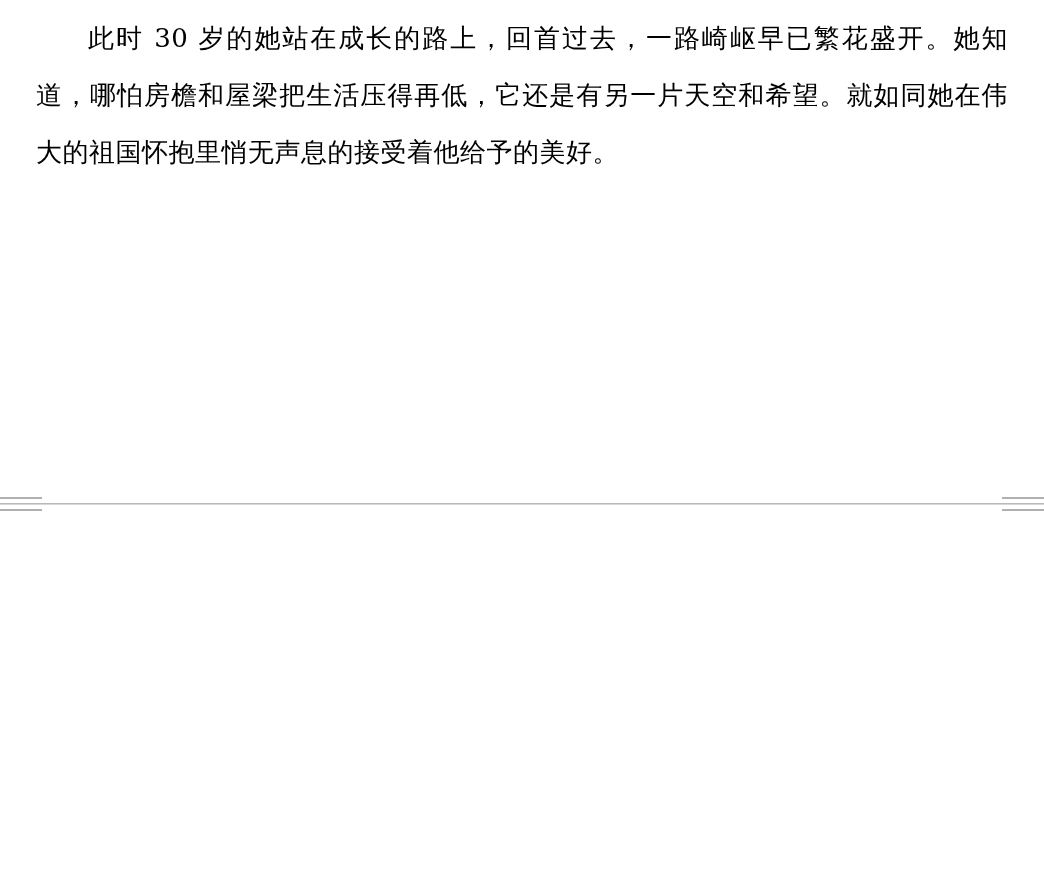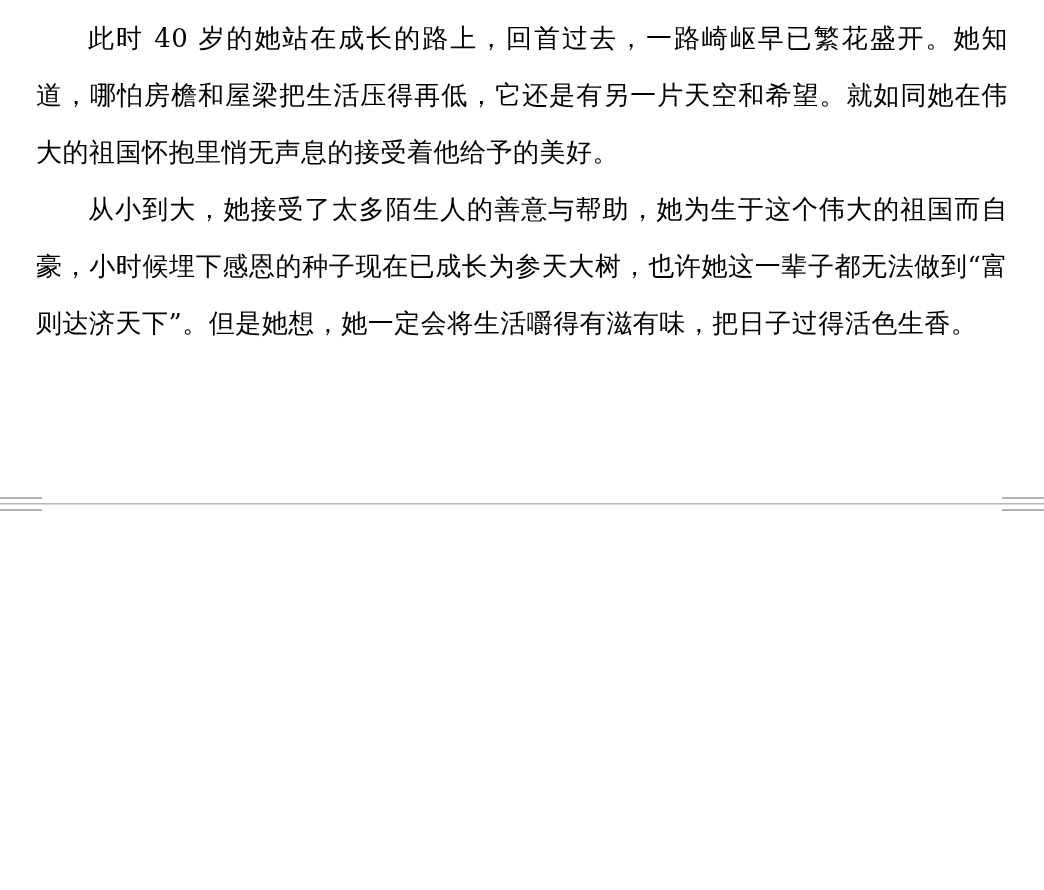--- a/index.html
+++ b/index.html
@@ -78,22 +78,21 @@
   .break-marks .mark.right-mark { right: 0; }
   .break-marks .mark.left-mark .bar { background: #b0b0b0; }
   .break-marks .mark.right-mark .bar { background: #b0b0b0; }
 </style>
 </head>
 <body>
 
 <div class="page">
 
   <div class="doc-body">
-    <p class="para">此时 40 岁的她站在成长的路上，回首过去，一路崎岖早已繁花盛开。她知道，哪怕房檐和屋梁把生活压得再低，它还是有另一片天空和希望。就如同她在伟大的祖国怀抱里悄无声息的接受着他给予的美好。</p>
-    <p class="para">从小到大，她接受了太多陌生人的善意与帮助，她为生于这个伟大的祖国而自豪，小时候埋下感恩的种子现在已成长为参天大树，也许她这一辈子都无法做到“富则达济天下”。但是她想，她一定会将生活嚼得有滋有味，把日子过得活色生香。</p>
+    <p class="para">此时 30 岁的她站在成长的路上，回首过去，一路崎岖早已繁花盛开。她知道，哪怕房檐和屋梁把生活压得再低，它还是有另一片天空和希望。就如同她在伟大的祖国怀抱里悄无声息的接受着他给予的美好。</p>
   </div>
 
   <div class="break-marks">
     <div class="rule left"></div>
     <div class="mark left-mark">
       <div class="bar top"></div>
       <div class="bar bottom"></div>
     </div>
     <div class="mark right-mark">
       <div class="bar top"></div>

